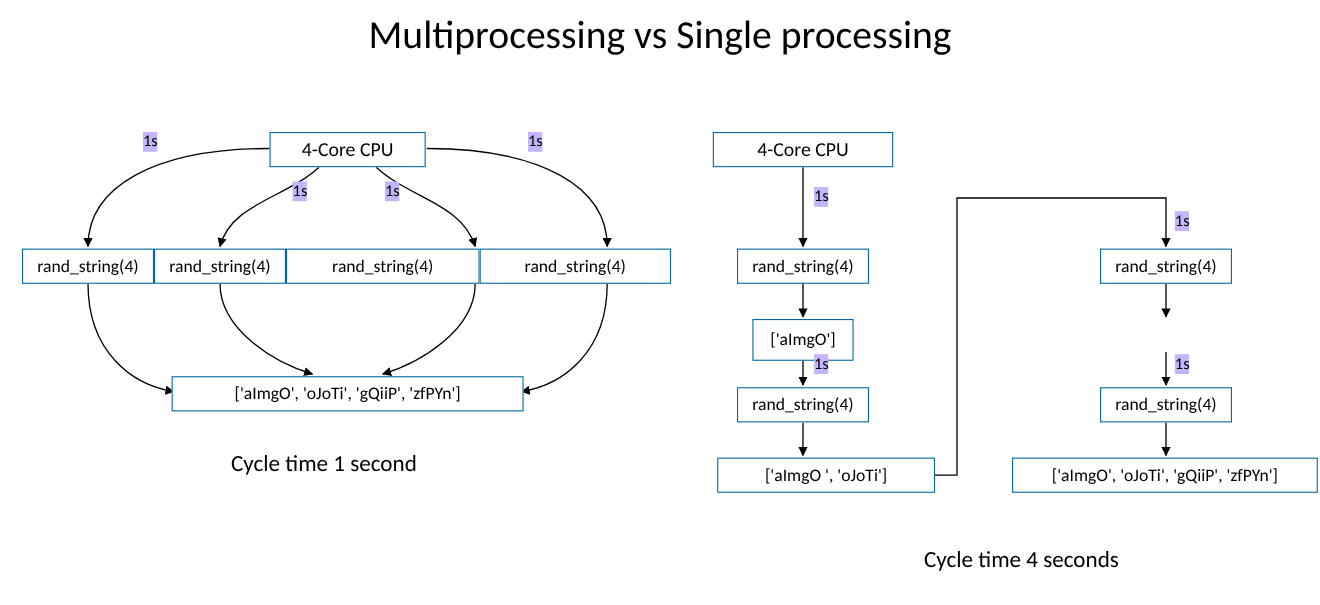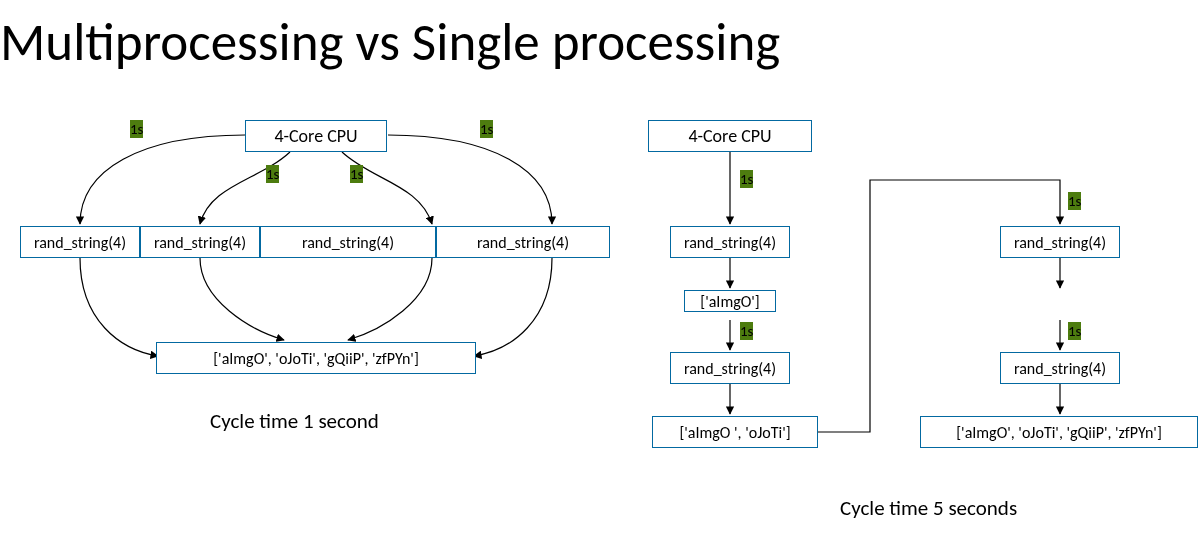--- a/index.html
+++ b/index.html
@@ -11,39 +11,40 @@
   }
   .stage {
     position: relative;
     width: 1200px;
     height: 550px;
   }
   .title {
     position: absolute;
     left: 0; right: 0;
     top: 10px;
-    font-size: 53px;
+    text-align: center;
+    font-size: 36px;
     font-weight: 400;
   }
   .box {
     position: absolute;
     border: 1px solid #0369a1;
     background: #fff;
     font-size: 16px;
     display: flex;
     align-items: center;
     justify-content: center;
     padding: 0 4px;
     box-sizing: border-box;
     white-space: nowrap;
   }
   .lbl {
     position: absolute;
     font-size: 15px;
-    background: #4d7c0f;
+    background: #c4b5fd;
   }
   .caption {
     position: absolute;
     font-size: 21px;
   }
   svg.wires {
     position: absolute;
     left: 0; top: 0;
     width: 1200px; height: 550px;
     pointer-events: none;
@@ -103,26 +104,26 @@
   <div class="box" style="left:436px; top:226px; width:174px; height:32px;">rand_string(4)</div>
 
   <div class="box" style="left:156px; top:342px; width:320px; height:32px;">['aImgO', 'oJoTi', 'gQiiP', 'zfPYn']</div>
 
   <div class="caption" style="left:210px; top:408px;">Cycle time 1 second</div>
 
   <div class="box" style="left:648px; top:120px; width:164px; height:32px; font-size:18px;">4-Core CPU</div>
   <div class="lbl" style="left:740px; top:170px;">1s</div>
 
   <div class="box" style="left:670px; top:226px; width:120px; height:32px;">rand_string(4)</div>
-  <div class="box" style="left:684px; top:290px; width:92px;  height:22px;text-align:right;">['aImgO']</div>
+  <div class="box" style="left:684px; top:290px; width:92px;  height:38px;text-align:right;">['aImgO']</div>
   <div class="lbl" style="left:740px; top:322px;">1s</div>
   <div class="box" style="left:670px; top:352px; width:120px; height:32px;">rand_string(4)</div>
-  <div class="box" style="left:652px; top:416px; width:166px; height:32px;">['aImgO ', 'oJoTi']</div>
+  <div class="box" style="left:652px; top:416px; width:198px; height:32px;">['aImgO ', 'oJoTi']</div>
 
   <div class="lbl" style="left:1068px; top:192px;">1s</div>
   <div class="box" style="left:1000px; top:226px; width:120px; height:32px;">rand_string(4)</div>
   <div class="lbl" style="left:1068px; top:322px;">1s</div>
   <div class="box" style="left:1000px; top:352px; width:120px; height:32px;">rand_string(4)</div>
   <div class="box" style="left:920px;  top:416px; width:278px; height:32px;">['aImgO', 'oJoTi', 'gQiiP', 'zfPYn']</div>
 
-  <div class="caption" style="left:840px; top:495px;">Cycle time 5 seconds</div>
+  <div class="caption" style="left:840px; top:495px;">Cycle time 4 seconds</div>
 
 </div>
 
 </body></html>

